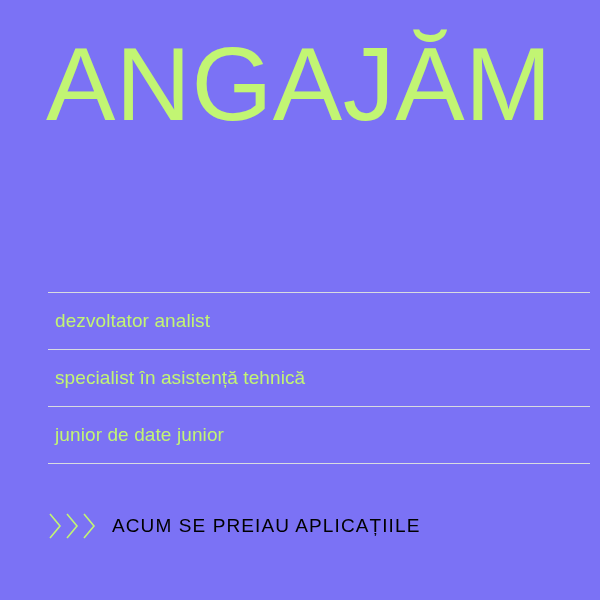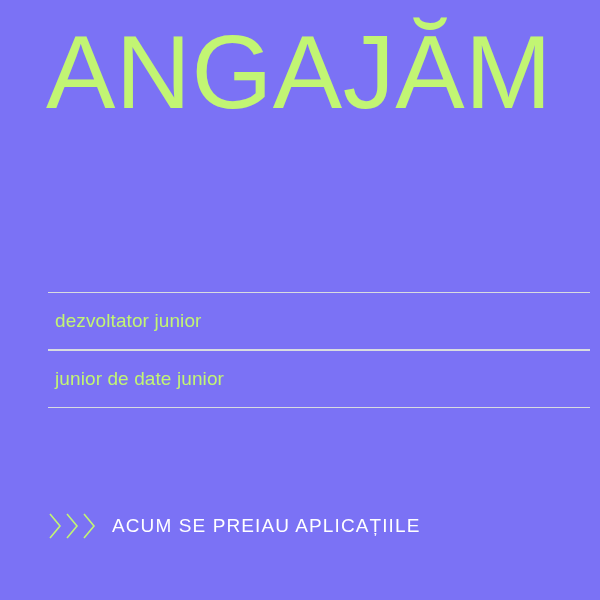--- a/index.html
+++ b/index.html
@@ -17,21 +17,21 @@
     height: 600px;
     background: #7b72f5;
     overflow: hidden;
     box-sizing: border-box;
   }
 
   
   .headline {
     position: absolute;
     left: 46px;
-    top: 20px;
+    top: 32px;
     width: 520px;
     margin: 0;
     font-family: "Liberation Sans", sans-serif;
     font-weight: 400;
     font-size: 104px;
     line-height: 1.0;
     letter-spacing: 0.5px;
     color: #c2f573;
     white-space: nowrap;
   }
@@ -79,41 +79,44 @@
     margin-right: 15px;
   }
   .chevrons svg {
     display: block;
   }
   .cta-label {
     font-family: "Liberation Sans", sans-serif;
     font-weight: 400;
     font-size: 19px;
     letter-spacing: 1.1px;
-    color: #ffffff;
+    color: #000000;
     white-space: nowrap;
   }
 </style>
 </head>
 <body>
 
 <div class="poster">
 
   <h1 class="headline">ANGAJĂM</h1>
 
   <div class="job-list">
 
     <div class="job-rule"></div>
 
     <div class="job-row">
-      <span class="job-label">dezvoltator junior</span>
+      <span class="job-label">dezvoltator analist</span>
     </div>
 
     <div class="job-rule"></div>
 
+    <div class="job-row">
+      <span class="job-label">specialist în asistență tehnică</span>
+    </div>
 
     <div class="job-rule"></div>
 
     <div class="job-row">
       <span class="job-label">junior de date junior</span>
     </div>
 
     <div class="job-rule"></div>
 
   </div>

